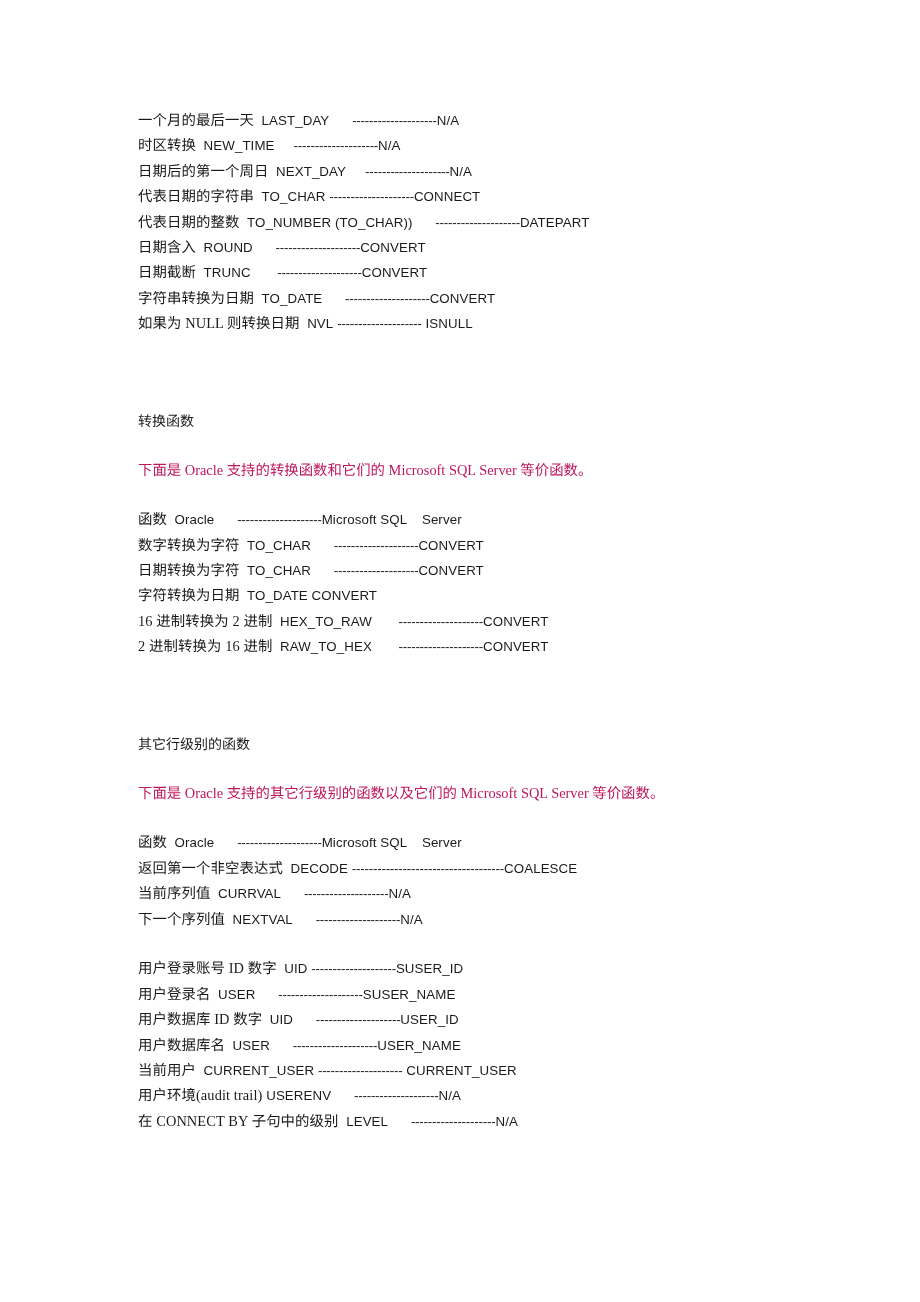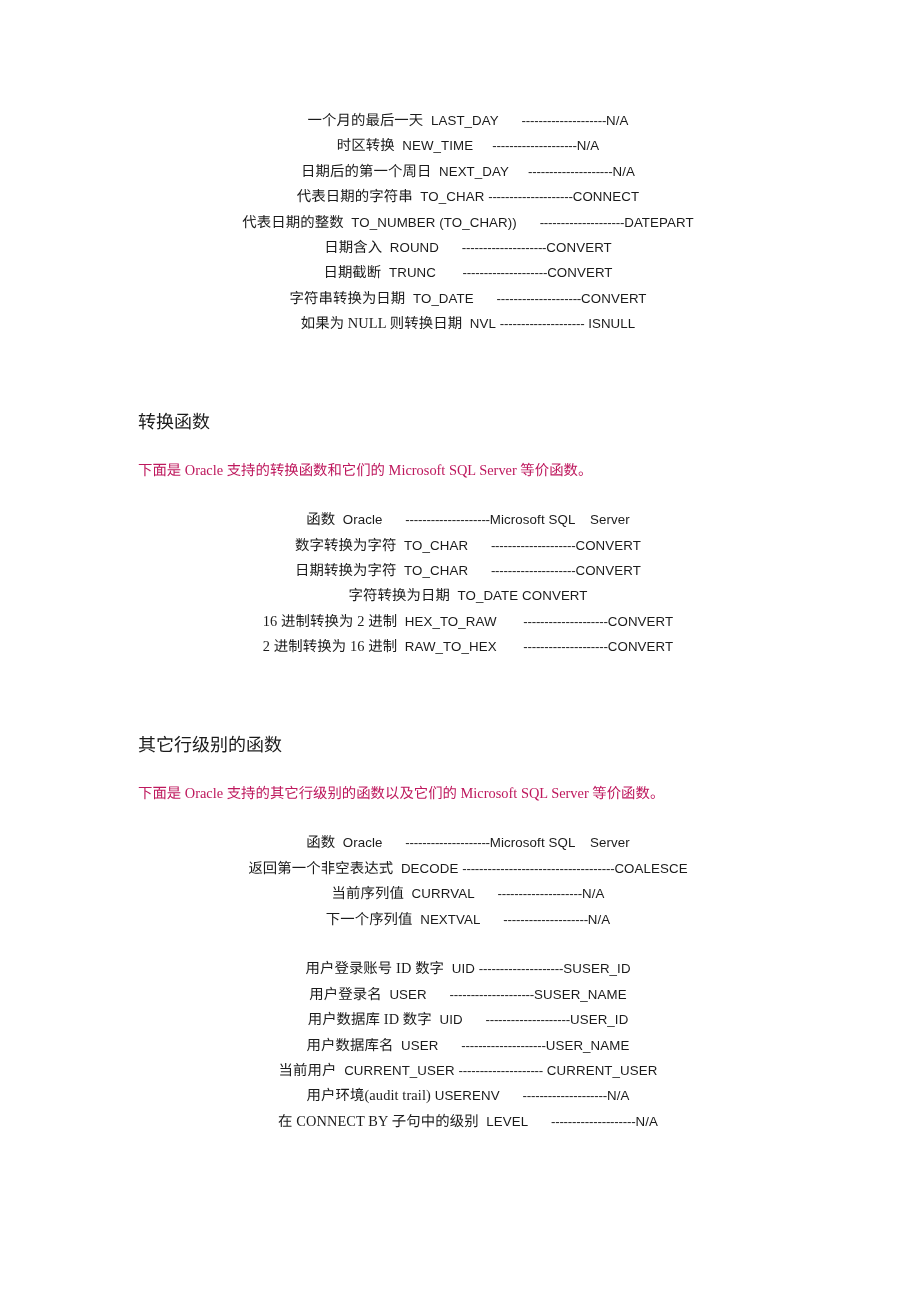--- a/index.html
+++ b/index.html
@@ -29,37 +29,36 @@
 
   
   .line {
     font-family: "Liberation Sans", "DejaVu Sans", sans-serif;
     font-size: 13.3px;
     line-height: 24.4px;
     color: #1a1a1a;
     white-space: pre;
     letter-spacing: 0.1px;
     font-weight: 400;
-    text-align: center;
   }
 
   
   .cjk {
     font-family: "Liberation Serif", "DejaVu Serif", serif;
     font-size: 14.4px;
   }
 
   .mono-dash {
     font-family: "Liberation Sans", "DejaVu Sans", sans-serif;
     letter-spacing: -0.2px;
   }
 
   .heading {
     font-family: "Liberation Serif", "DejaVu Serif", serif;
-    font-size: 18px;
+    font-size: 14px;
     line-height: 24.4px;
     color: #1a1a1a;
     font-weight: 400;
     white-space: pre;
   }
 
   .para {
     font-family: "Liberation Serif", "DejaVu Serif", serif;
     font-size: 14.4px;
     line-height: 24.4px;

